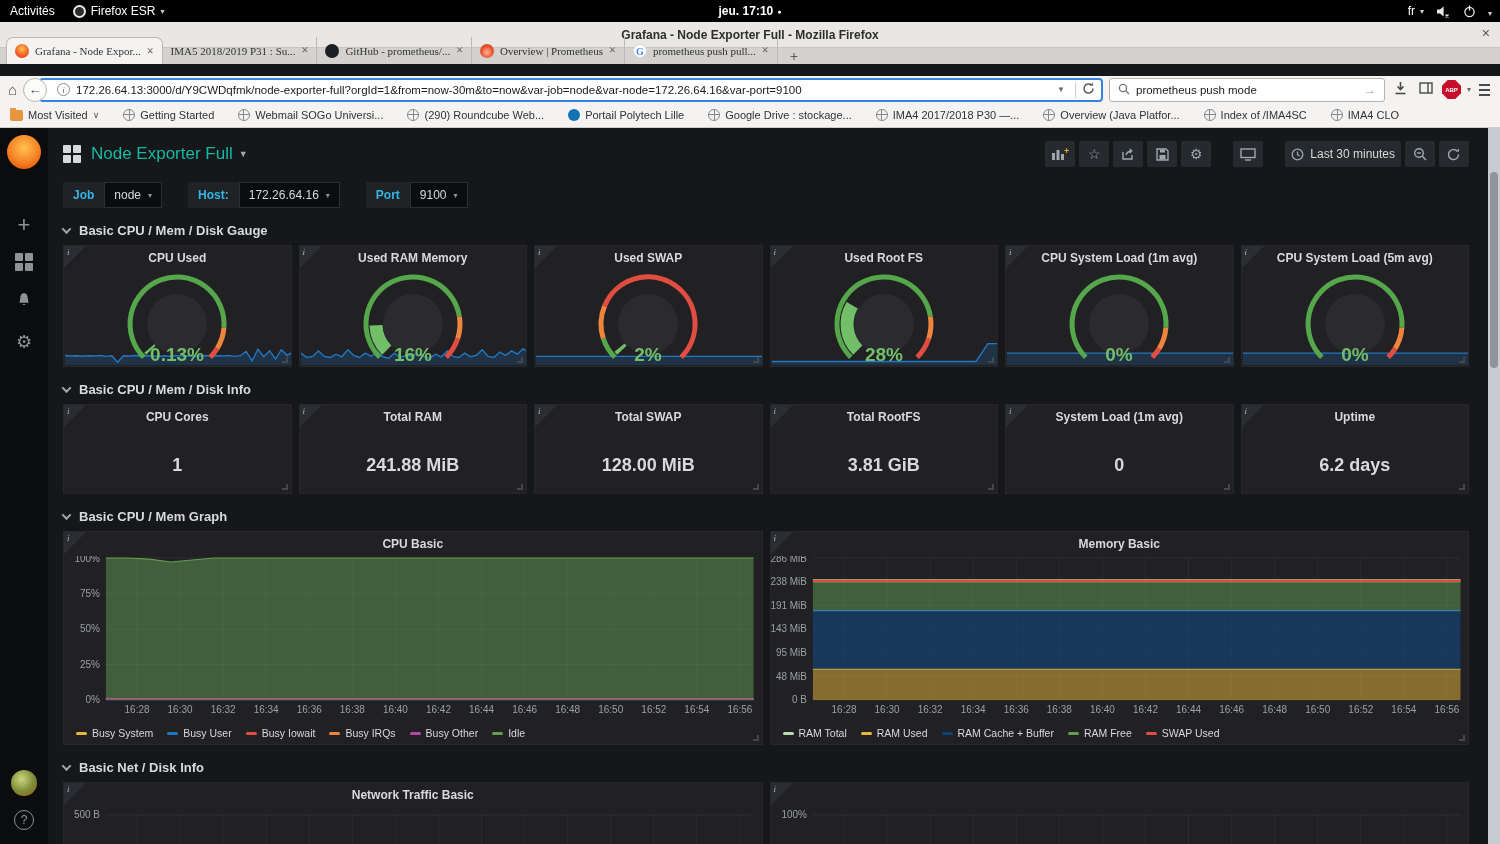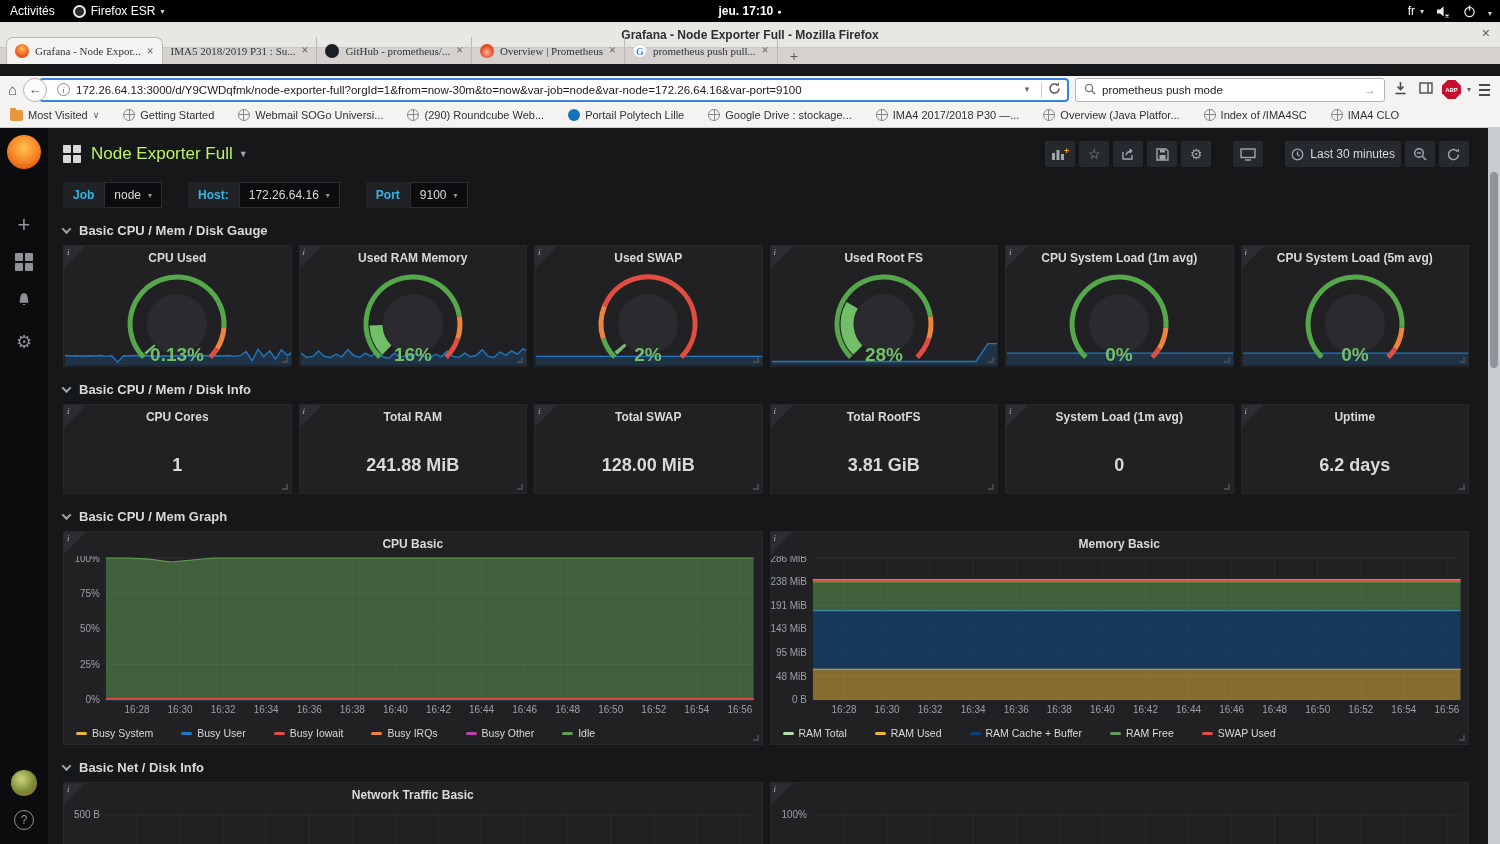--- a/index.html
+++ b/index.html
@@ -45,21 +45,21 @@
   .backbtn { width:24px; height:24px; border-radius:50%; border:1px solid #b7b4b0; background:#fbfbfa; color:#4a4a4a;
     display:flex; align-items:center; justify-content:center; font-size:13px; margin-right:-14px; position:relative; z-index:2; flex:none; }
   .urlbar { flex:1; height:24px; background:#fff; border:2px solid #3584e4; border-radius:4px;
     display:flex; align-items:center; padding-left:16px; gap:6px; min-width:0; }
   .info-ic { width:13px; height:13px; border:1px solid #8a8a8a; border-radius:50%; color:#6a6a6a; font-size:9px;
     display:flex; align-items:center; justify-content:center; flex:none; font-style:italic; font-family:"Liberation Serif",serif; }
   .urlinput { flex:1; border:none; outline:none; font-size:11.5px; color:#1a1a1a; min-width:0; background:transparent;
     font-family:"Liberation Sans","DejaVu Sans",sans-serif; }
   .url-caret { font-size:8px; color:#666; padding:0 4px; }
   .url-sep { width:1px; height:16px; background:#d0cdc9; }
-  .searchbar { width:310px; height:24px; background:#fff; border:1px solid #b6b3af; border-radius:3px;
+  .searchbar { width:276px; height:24px; background:#fff; border:1px solid #b6b3af; border-radius:3px;
     display:flex; align-items:center; gap:6px; padding:0 8px; flex:none; }
   .searchinput { flex:1; border:none; outline:none; font-size:11.5px; color:#1a1a1a; background:transparent;
     font-family:"Liberation Sans","DejaVu Sans",sans-serif; }
   .go-arrow { color:#9a9a9a; font-size:12px; }
   .nav-ic { color:#4a4a4a; font-size:13px; padding:0 3px; }
   .abp { width:19px; height:19px; background:#c70d2c;
     clip-path:polygon(30% 0,70% 0,100% 30%,100% 70%,70% 100%,30% 100%,0 70%,0 30%);
     color:#fff; font-size:6px; font-weight:bold; display:flex; align-items:center; justify-content:center; flex:none; }
   .hamburger { width:15px; display:flex; flex-direction:column; gap:3px; padding:0 2px; }
   .hamburger i { height:2px; background:#4a4a4a; display:block; }
@@ -88,21 +88,21 @@
   .g-help { width:20px; height:20px; border-radius:50%; border:1px solid #8e9296; color:#8e9296;
     font-size:12px; display:flex; align-items:center; justify-content:center; }
   .gs-plus { font-size:22px; line-height:16px; }
   .sq4 { display:grid; grid-template-columns:8px 8px; grid-gap:2px; }
   .sq4 i { width:8px; height:8px; background:#8e9296; border-radius:1px; display:block; }
   .sq4.light i { background:#d8d9da; }
   .gear-glyph { font-size:18px; line-height:18px; }
 
   .g-main { position:absolute; left:48px; top:0; width:1440px; height:716px; padding:0 19px 0 15px; }
   .g-header { height:44px; display:flex; align-items:center; padding-top:8px; }
-  .g-title { margin-left:10px; font-size:17px; color:#bef264; }
+  .g-title { margin-left:10px; font-size:17px; color:#14b8a6; }
   .g-title-caret { font-size:9px; color:#9fa6ad; margin-left:6px; }
   .g-tools { margin-left:auto; display:flex; align-items:center; gap:4px; }
   .hbtn { height:26px; min-width:30px; background:#26292e; border-radius:2px; display:flex; align-items:center;
     justify-content:center; color:#9fa6ad; padding:0 6px; }
   .hbtn svg { display:block; }
   .hgap { width:14px; }
   .timebtn { gap:6px; font-size:12px; color:#d8d9da; }
 
   .g-vars { margin-top:10px; display:flex; gap:26px; }
   .gvar { display:flex; height:26px; font-size:12px; }
@@ -129,21 +129,21 @@
   .gauge-panel { height:122px; }
   .stat-panel { height:90px; }
   .graph-panel { height:214px; }
   .partial-panel { height:200px; }
   .gauge-svg { position:absolute; left:50%; top:20px; margin-left:-90px; }
   .spark { position:absolute; left:1px; right:1px; bottom:1px; height:26px; }
   .stat-val { position:absolute; top:50px; left:0; right:0; text-align:center; font-size:18px;
     font-weight:bold; color:#d8d9da; }
   .plotsvg { position:absolute; left:0; top:24px; width:100%; height:160px; }
   .plotsvg-partial { position:absolute; left:0; top:24px; width:100%; height:176px; }
-  .legend { position:absolute; left:12px; bottom:5px; display:flex; gap:28px; align-items:center; }
+  .legend { position:absolute; left:12px; bottom:5px; display:flex; gap:14px; align-items:center; }
   .lg-item { display:flex; align-items:center; gap:5px; font-size:10.5px; color:#d8d9da; }
   .lg-swatch { width:11px; height:3px; border-radius:2px; }
   svg text.ax { font-family:"Liberation Sans","DejaVu Sans",sans-serif; font-size:10px; fill:#9aa0a8; }
 
   .g-scroll { position:absolute; right:0; top:0; width:12px; height:716px; background:#c8ccd0; }
   .g-scroll .thumb { position:absolute; top:44px; left:2px; width:8px; height:196px; background:#8f959a; border-radius:4px; }
 </style>
 </head>
 <body>
 

